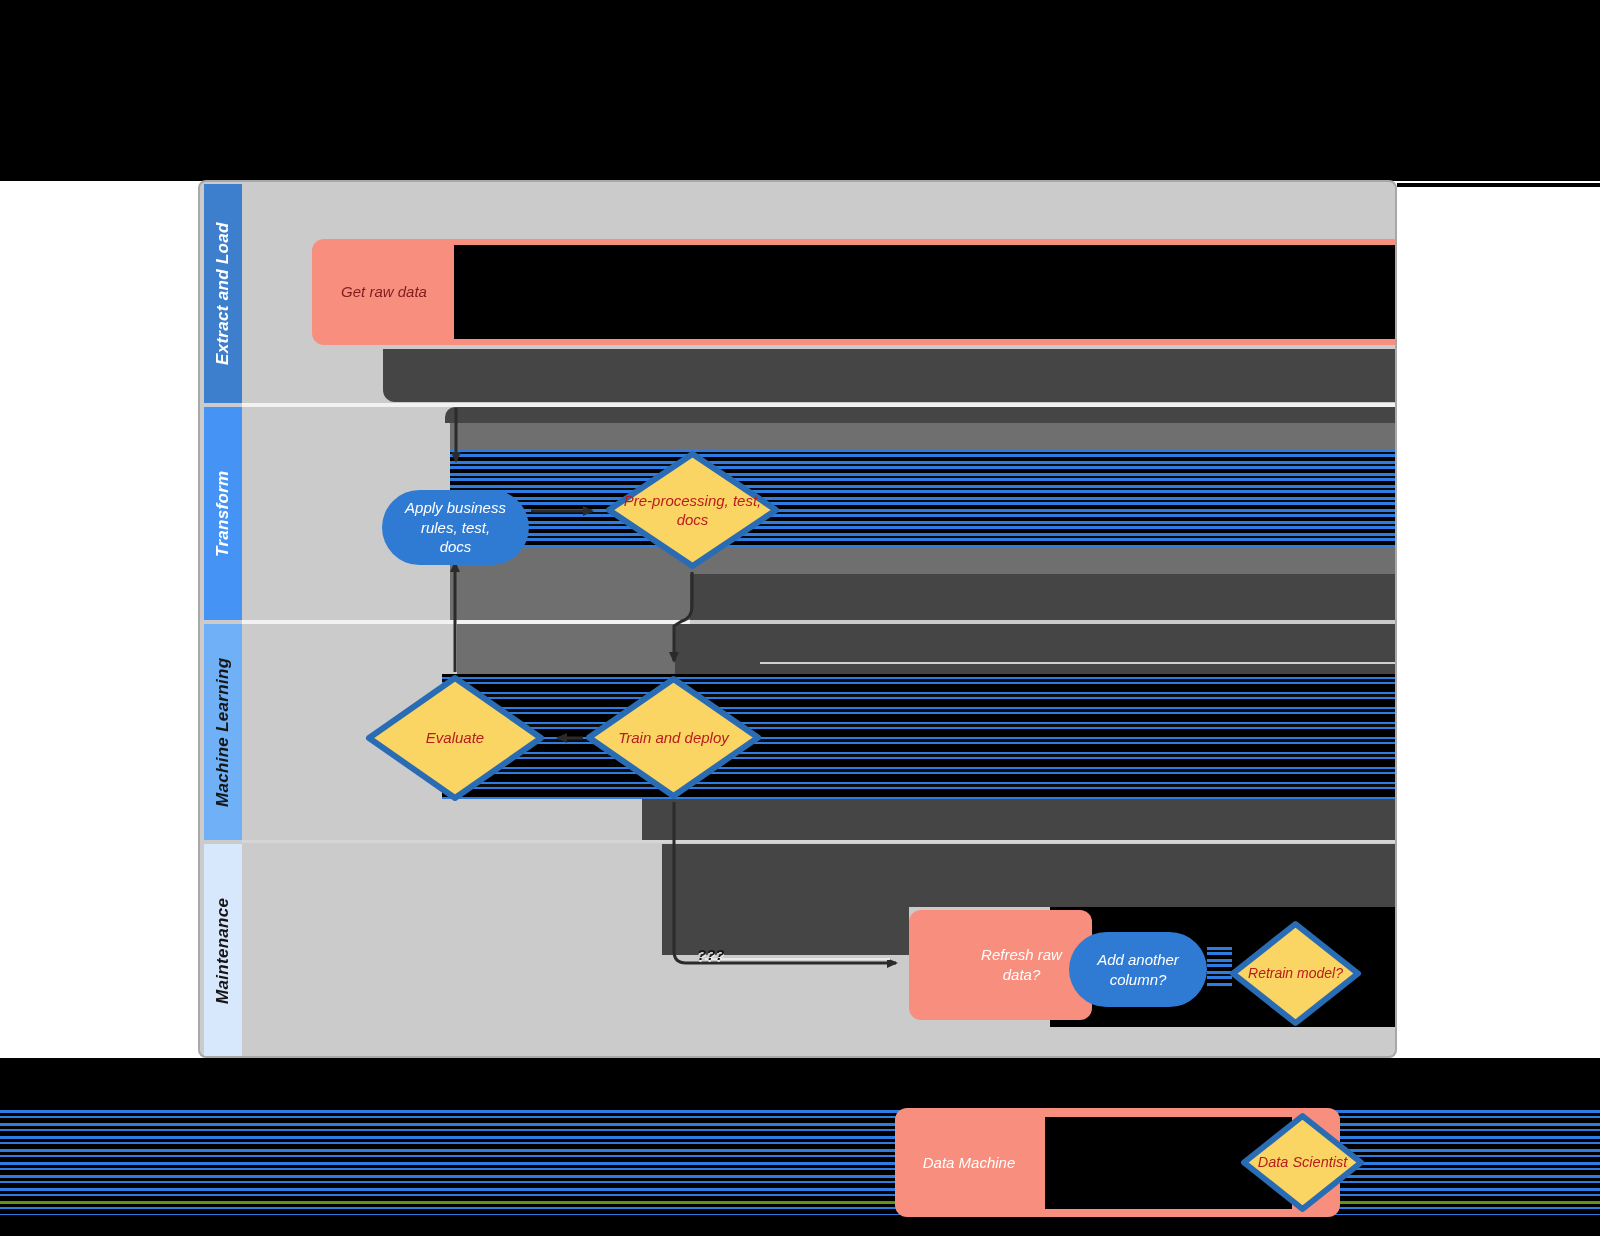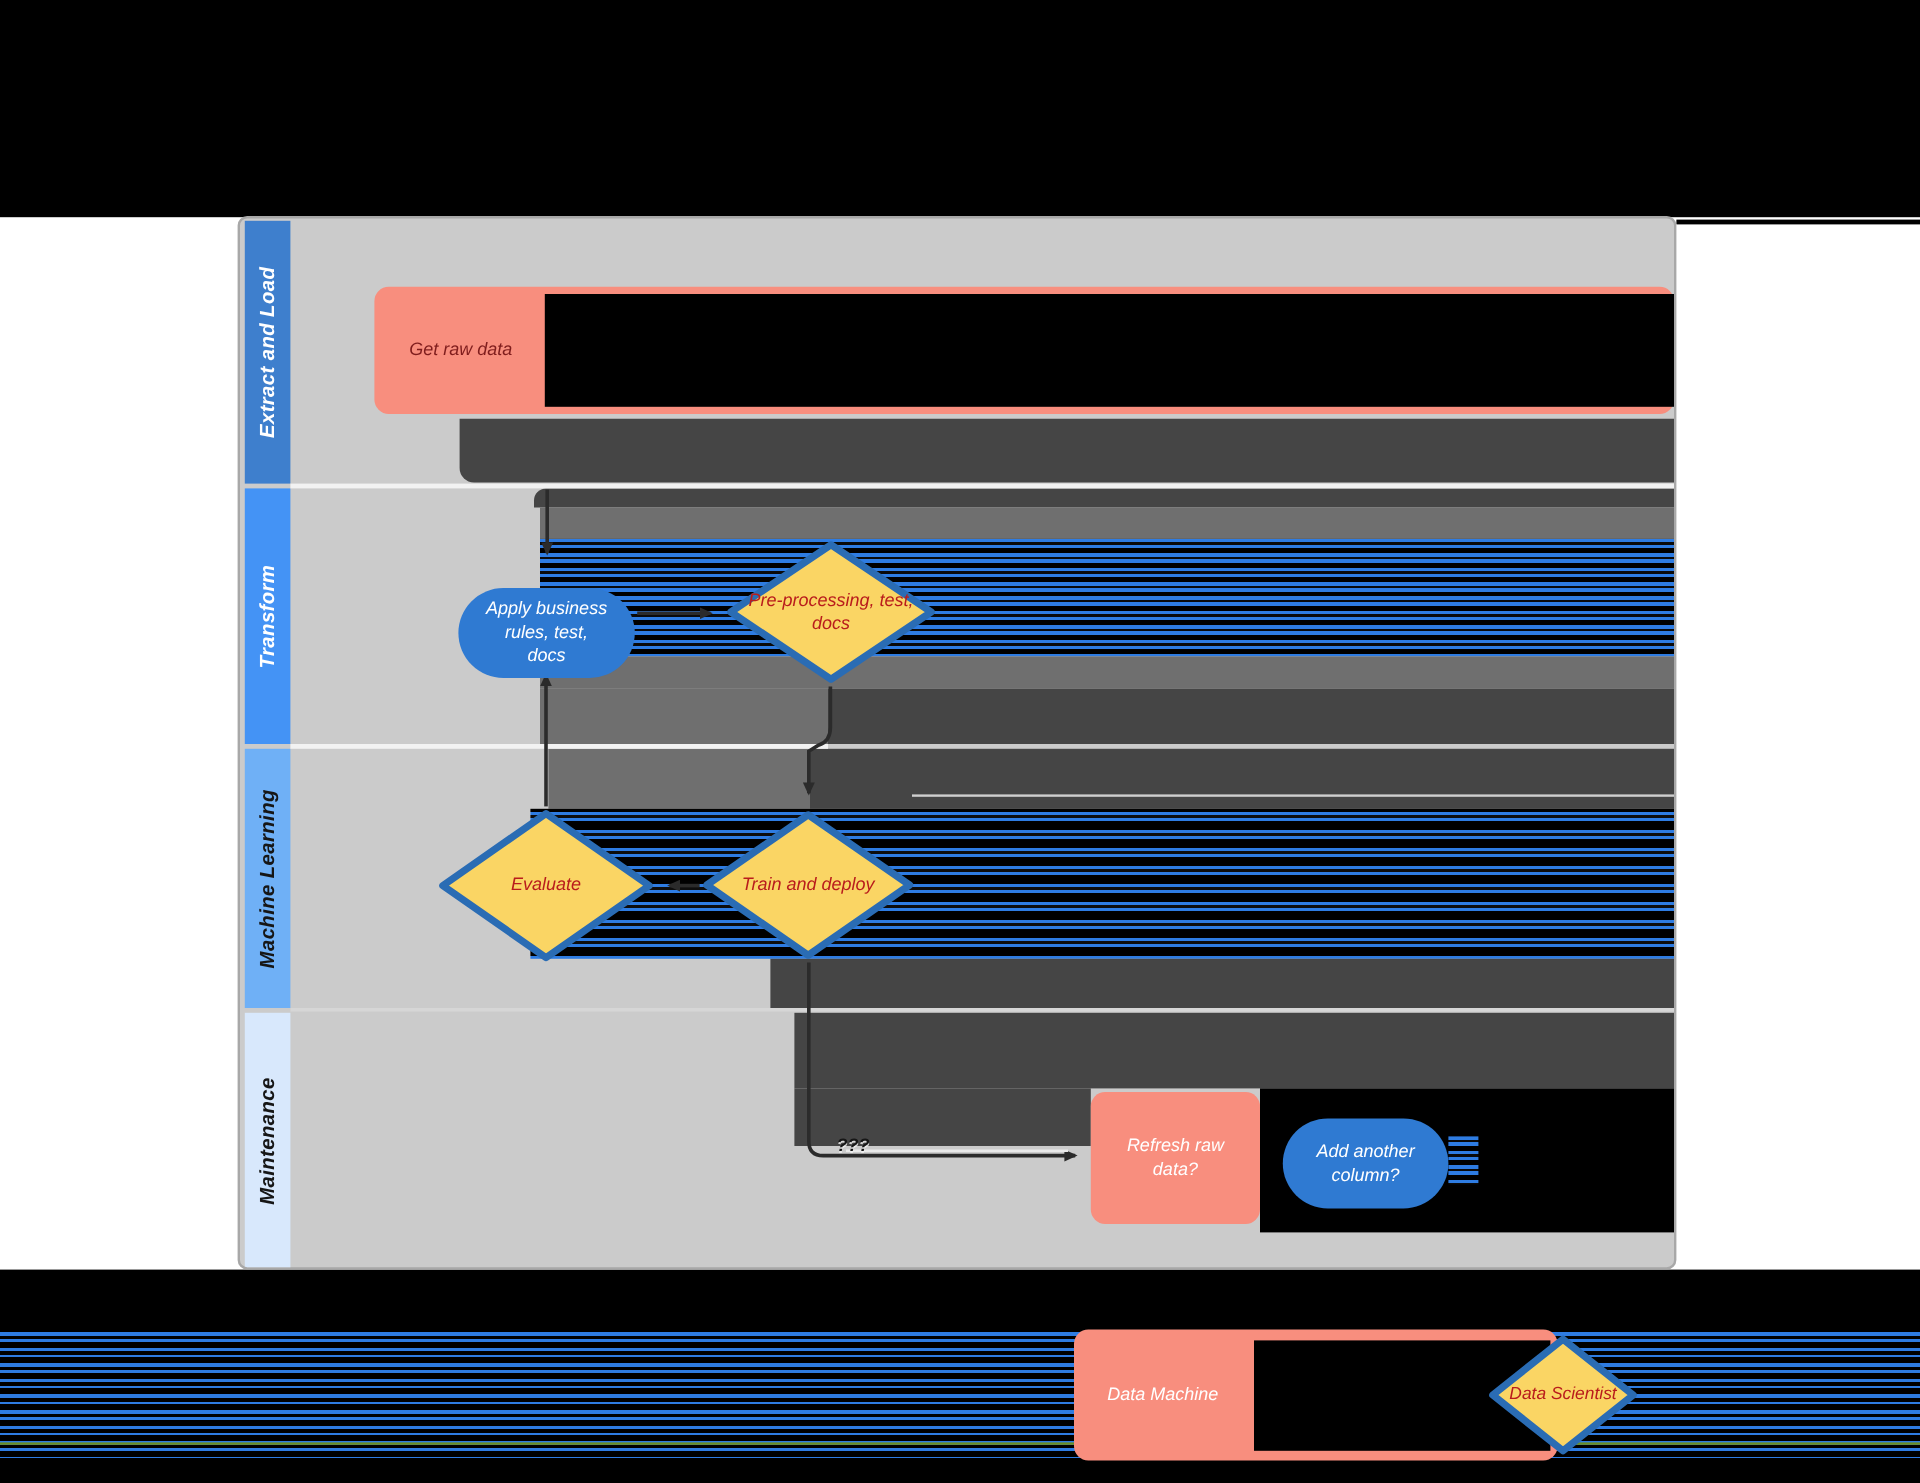--- a/index.html
+++ b/index.html
@@ -16,21 +16,21 @@
   #container{position:absolute;left:198px;top:180px;width:1199px;height:878px;
              background:#cbcbcb;border:2px solid #a8a8a8;border-radius:8px;box-sizing:border-box;overflow:hidden;}
   .lane-header{position:absolute;left:4px;width:38px;}
   .vlabel{width:100%;height:100%;display:flex;align-items:center;justify-content:center;
           writing-mode:vertical-rl;transform:rotate(180deg);
           font-style:italic;font-weight:bold;font-size:17px;letter-spacing:.3px;}
   .gapline{position:absolute;background:#f2f2f2;}
   
   .node{display:flex;align-items:center;justify-content:center;text-align:center;
         font-style:italic;font-size:15px;line-height:1.32;}
-  .salmon{background:#F88E7E;color:#ffffff;border-radius:12px;}
+  .salmon{background:#F88E7E;color:#ffffff;border-radius:12px;padding-left:42px;}
   .stadium{background:#2F7AD2;color:#ffffff;border-radius:40px;}
   .diamond-wrap{position:absolute;}
   .diamond-wrap svg{position:absolute;left:0;top:0;}
   .diamond-label{position:absolute;left:8%;top:0;width:84%;height:100%;display:flex;align-items:center;justify-content:center;
                  text-align:center;font-style:italic;font-size:15px;color:#b91c1c;line-height:1.3;}
   .conn-label{font-style:italic;font-weight:bold;font-size:15px;color:#161616;text-shadow:0 2px 0 rgba(240,240,240,.85);}
 </style>
 </head>
 <body>
 
@@ -131,20 +131,26 @@
     </div>
 
     <div class="abs node salmon" style="left:709px;top:728px;width:141px;height:110px;">
       <span style="max-width:104px;">Refresh raw data?</span>
     </div>
 
     <div class="abs node stadium" style="left:869px;top:750px;width:138px;height:75px;">
       <span style="max-width:98px;text-align:center;">Add another column?</span>
     </div>
 
+    <div class="diamond-wrap" style="left:1029px;top:738px;width:133px;height:107px;">
+      <svg width="133" height="107" viewBox="0 0 133 107">
+        <polygon points="66.5,4 129,53.5 66.5,103 4,53.5" fill="#FAD564" stroke="#2A6CB4" stroke-width="6" stroke-linejoin="round"></polygon>
+      </svg>
+      <div class="diamond-label" style="left:3%;width:94%;font-size:14px;">Retrain model?</div>
+    </div>
 
   </div>
 
   <div class="abs salmon" style="left:895px;top:1108px;width:403px;height:109px;"></div>
   <div class="abs" style="left:1045px;top:1117px;width:247px;height:92px;background:#000;"></div>
   <div class="abs node" style="left:895px;top:1108px;width:148px;height:109px;color:#fff;">
     <span>Data Machine</span>
   </div>
   <div class="diamond-wrap" style="left:1240px;top:1112px;width:125px;height:101px;">
     <svg width="125" height="101" viewBox="0 0 125 101">

